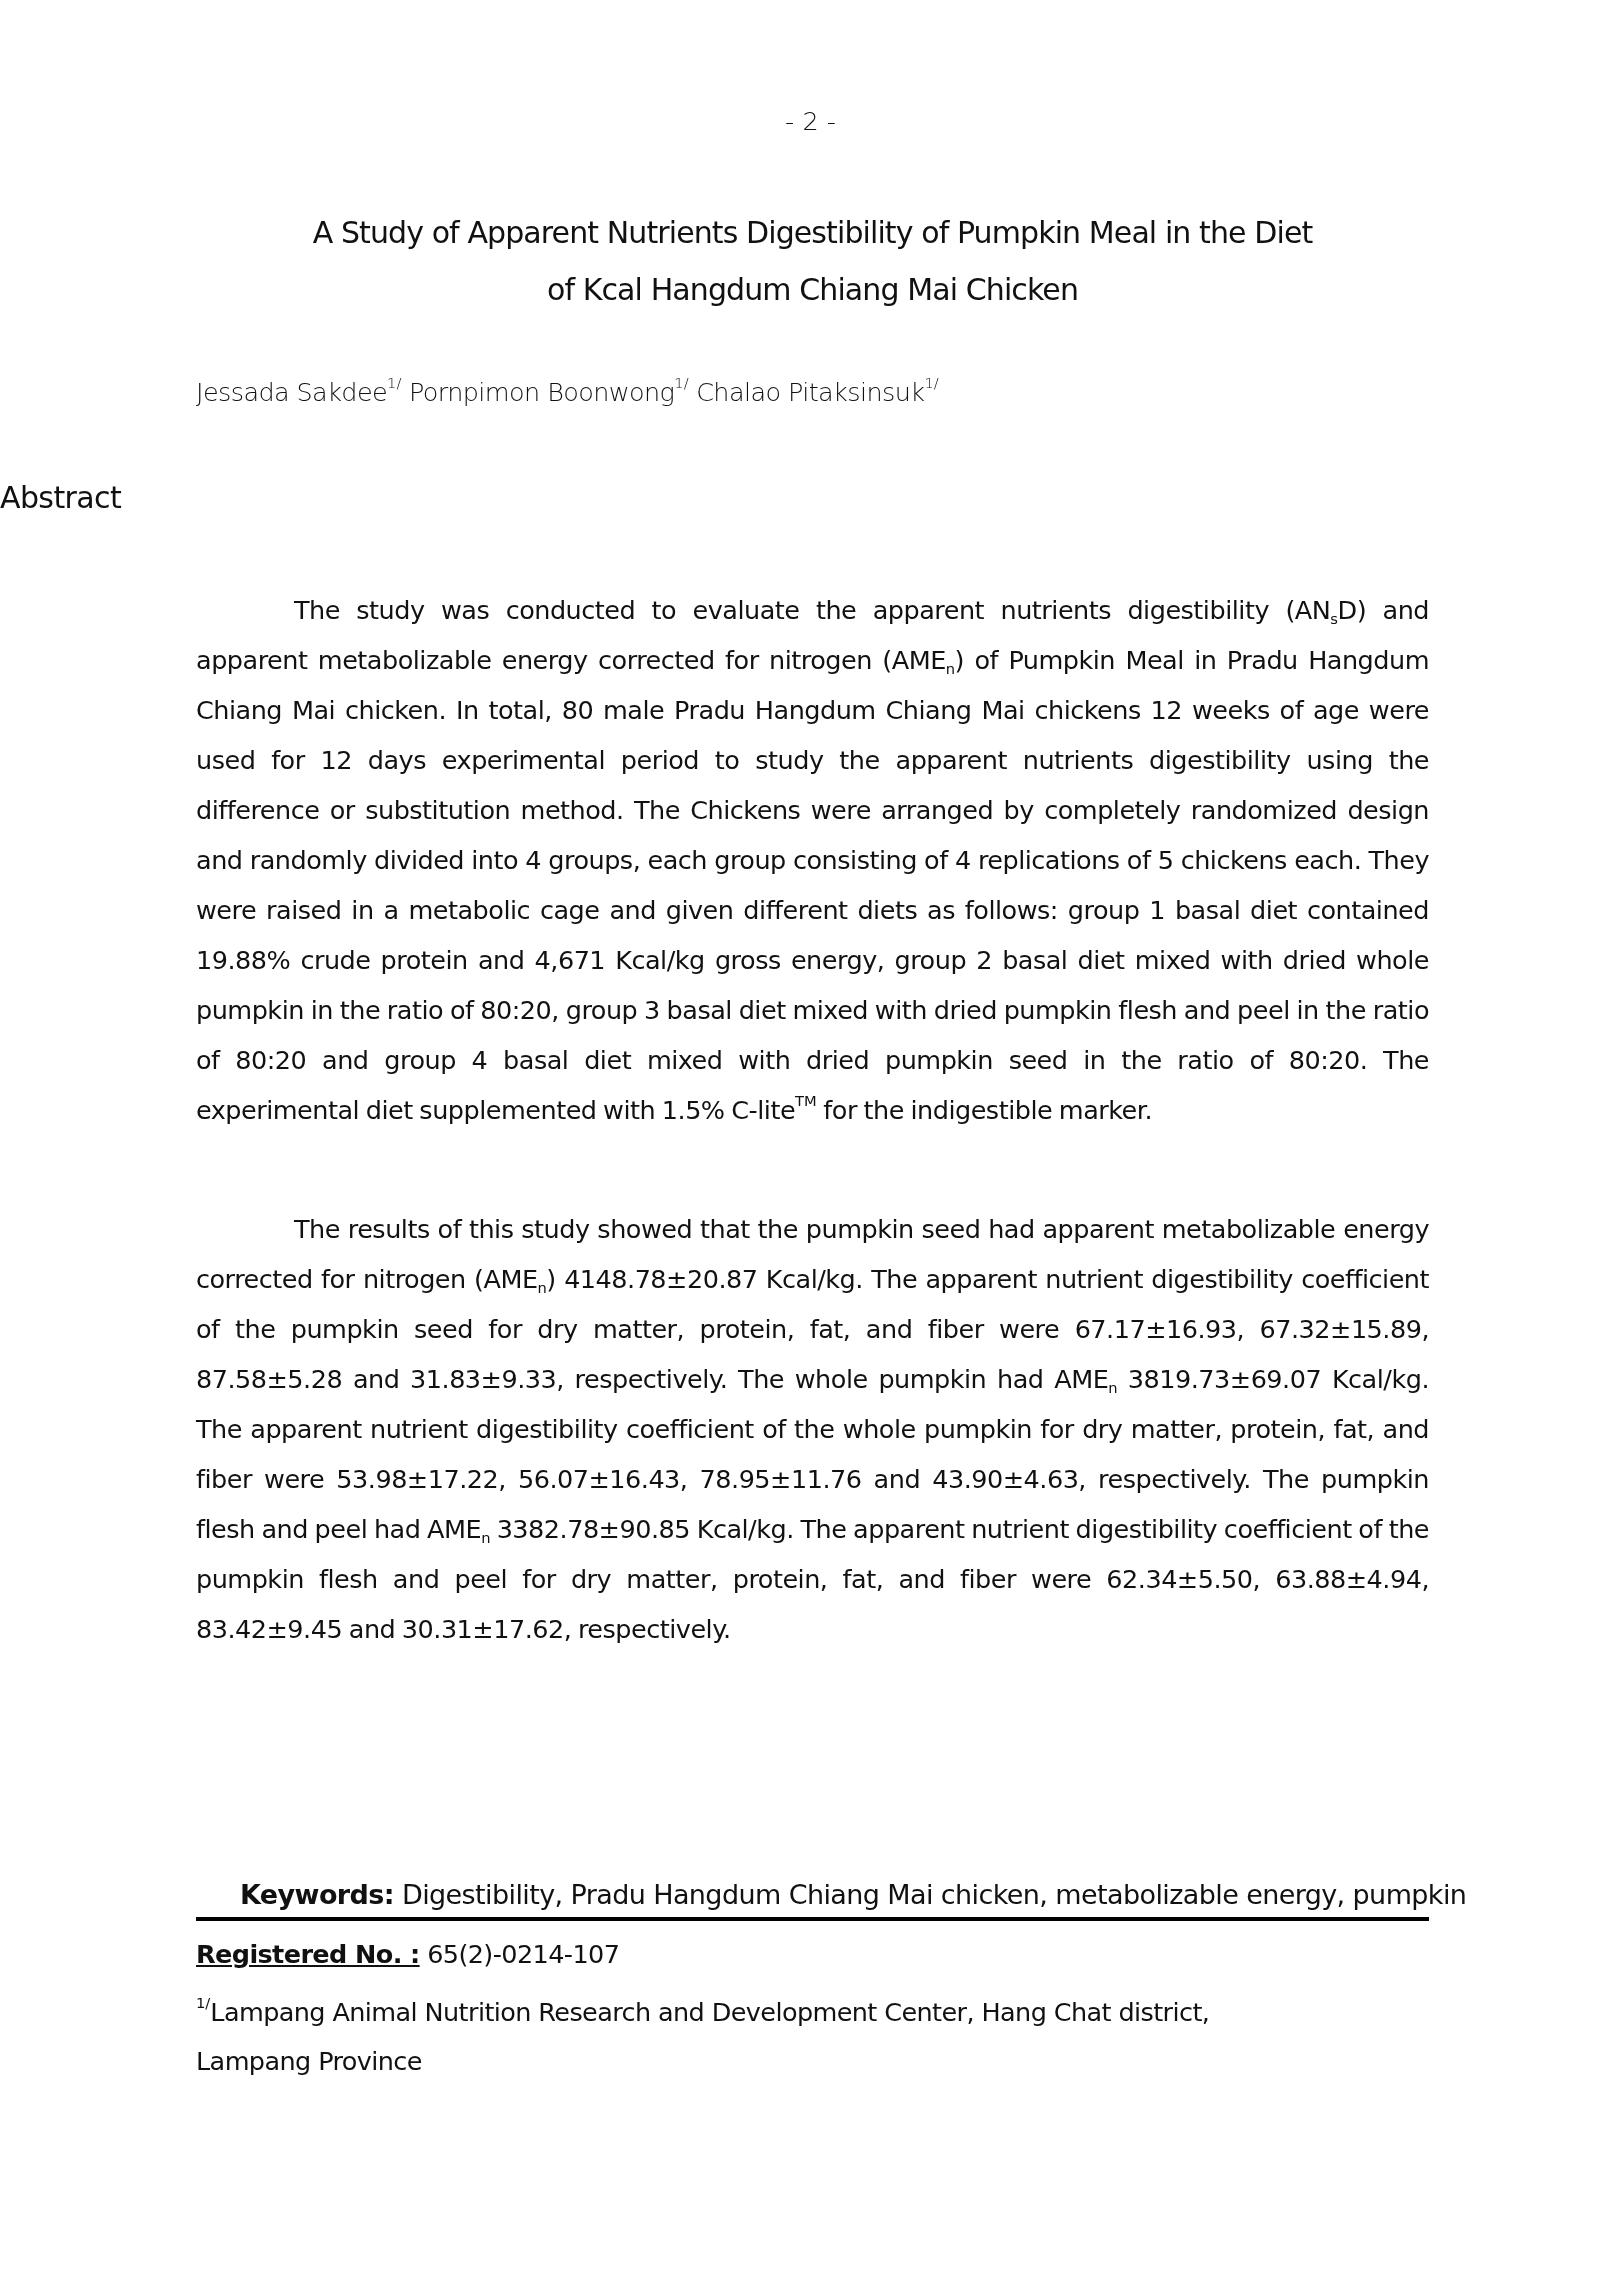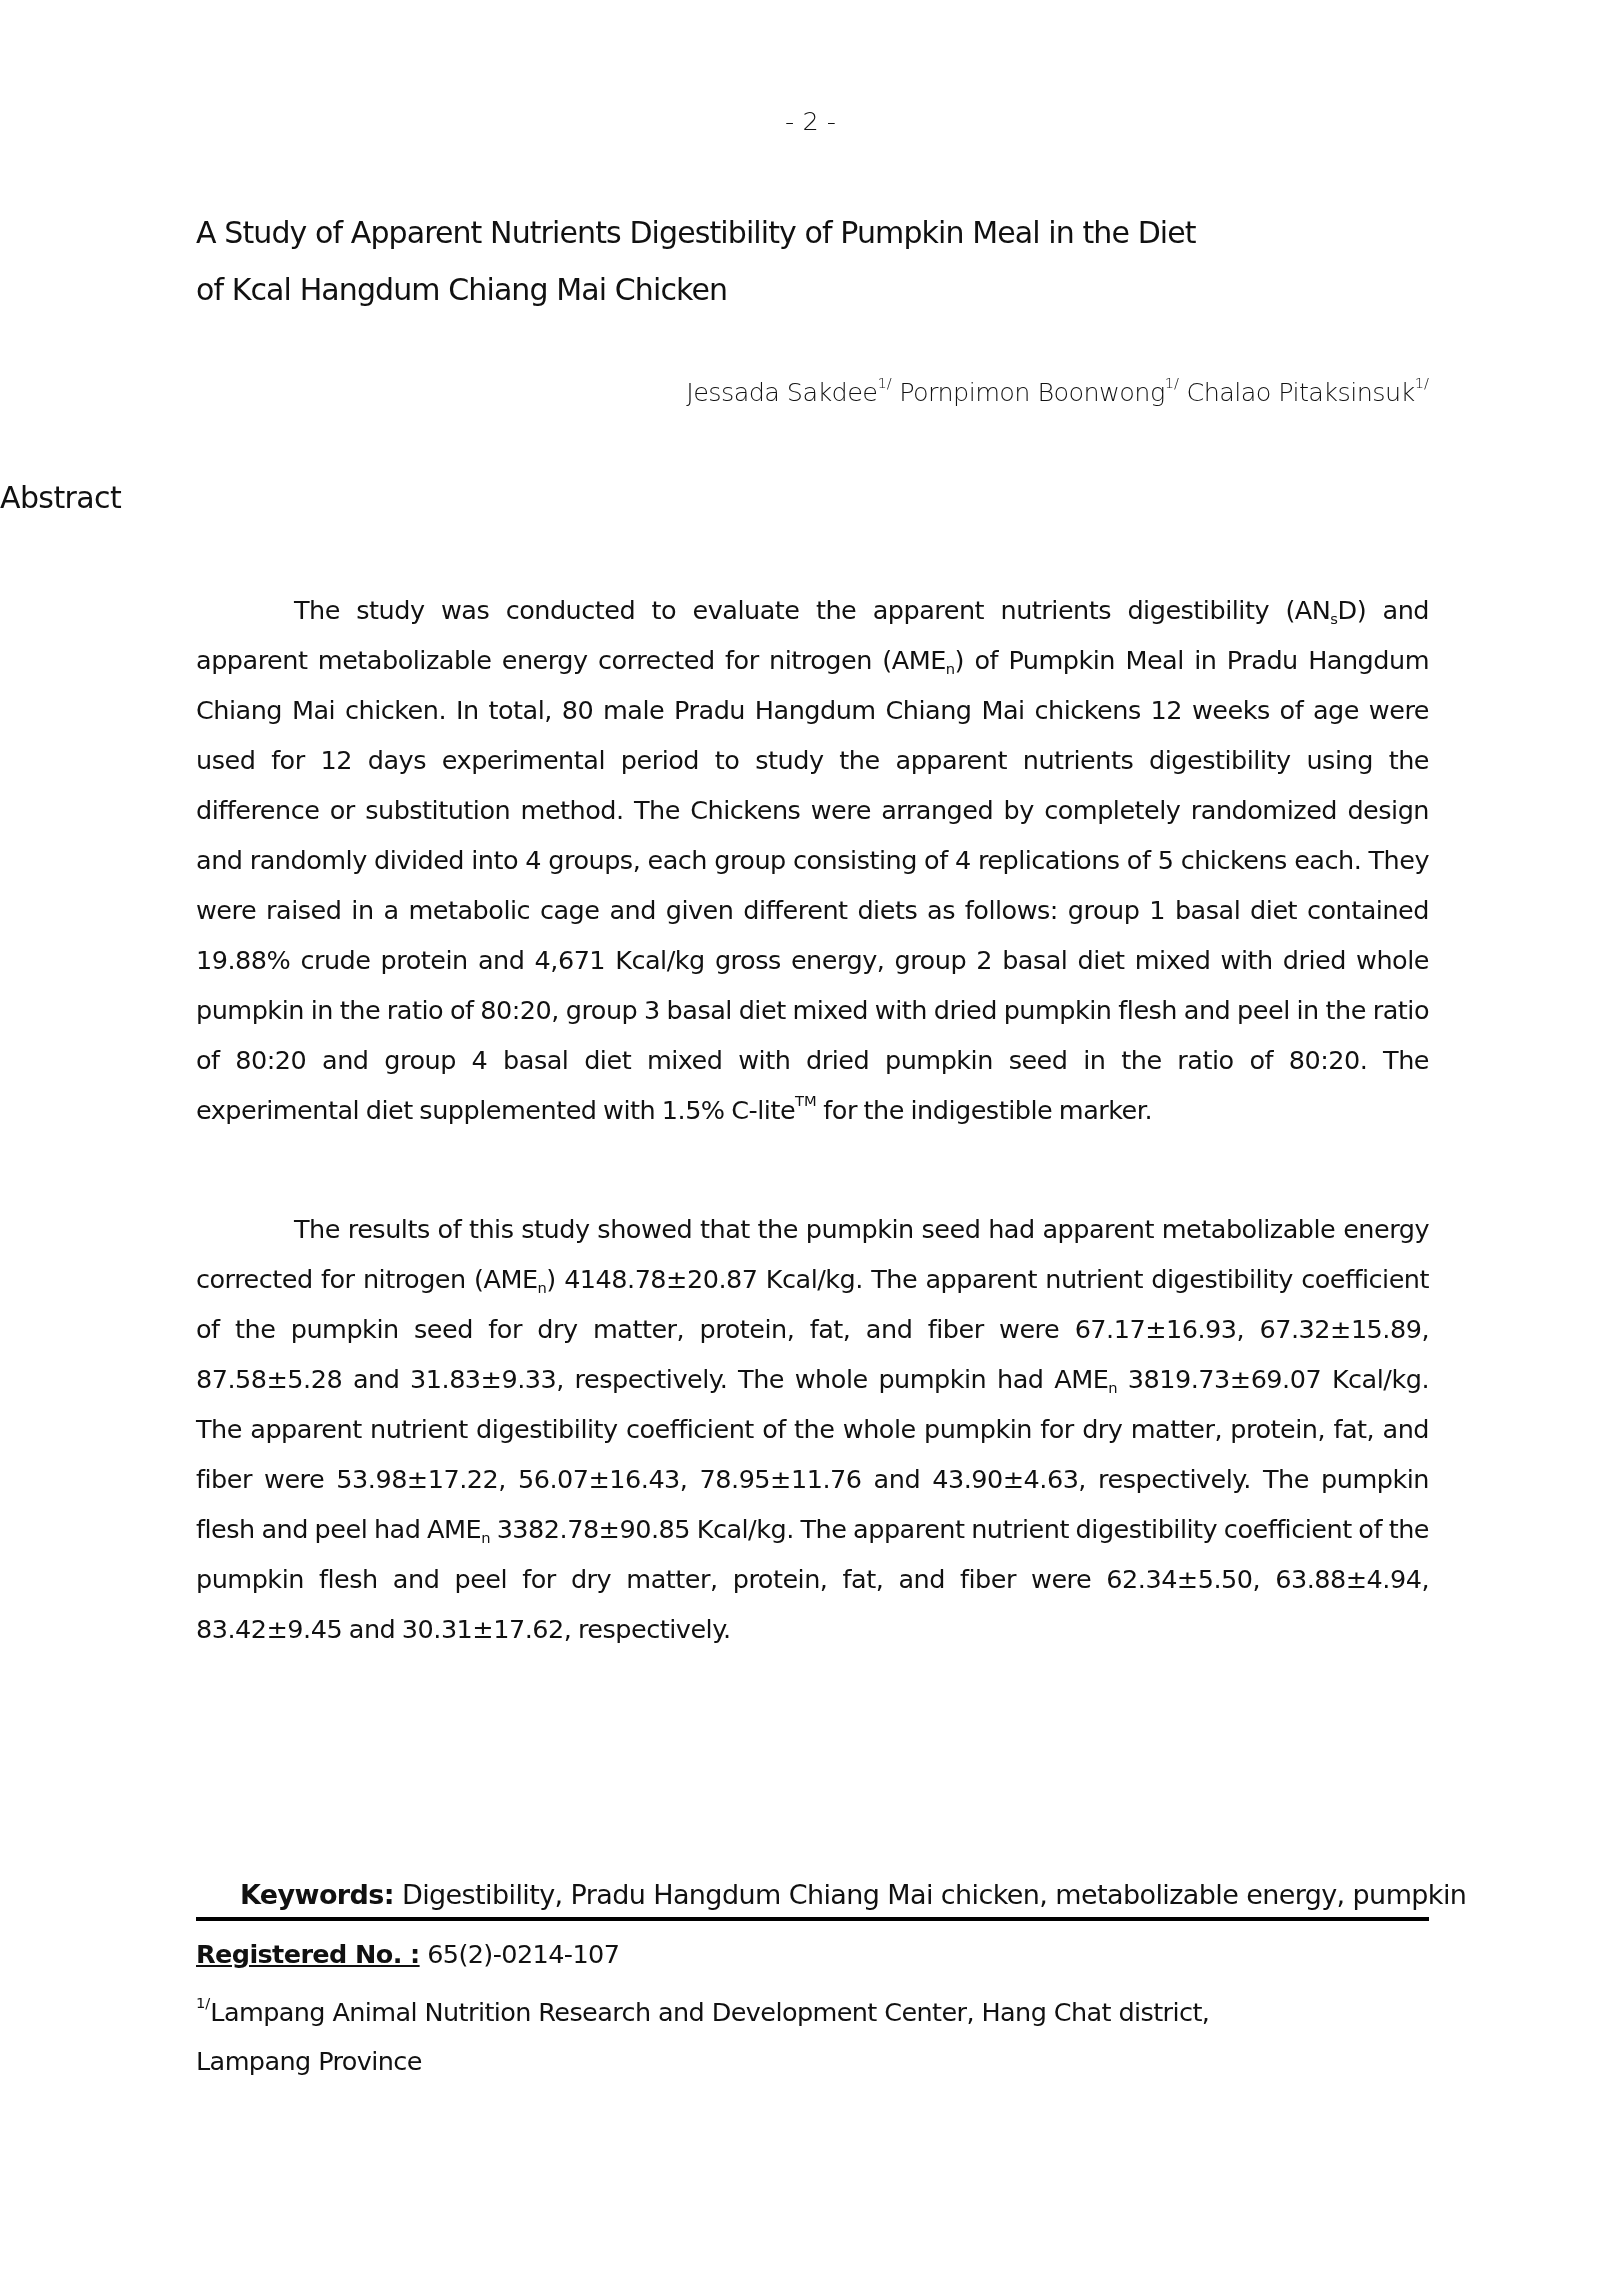--- a/index.html
+++ b/index.html
@@ -1,24 +1,24 @@
 <!DOCTYPE html>
 <html><head>
 <meta charset="utf-8">
 <style>
   html, body { margin: 0; padding: 0; background: #ffffff; }
   body { width: 1621px; height: 2293px; position: relative; overflow: hidden;
          font-family: "DejaVu Sans", sans-serif; color: #111111; }
   .page-num { position: absolute; top: 106px; left: 0; width: 1621px; text-align: center;
               font-size: 25.5px; font-weight: 300; }
-  .title { position: absolute; top: 204px; left: 196px; width: 1233px; 
+  .title { position: absolute; top: 204px; left: 196px; width: 1233px; text-align: center;
            font-size: 30px; line-height: 57px; font-family: "DejaVu Sans", sans-serif;
            letter-spacing: -0.9px; }
   .title span { display: block; }
-  .authors { position: absolute; top: 377px; left: 196px; width: 1233px; text-align: right;
+  .authors { position: absolute; top: 377px; left: 196px; width: 1233px; text-align: left;
              font-size: 25.5px; letter-spacing: -0.6px; font-weight: 300; }
   sup { font-size: 14.7px; vertical-align: 12.7px; line-height: 0; letter-spacing: 0; }
   sub { font-size: 14.7px; vertical-align: -4.9px; line-height: 0; }
   .abstract-h { position: absolute; top: 480px; left: 0; width: 1621px; text-align: left;
                 font-size: 30px; letter-spacing: -0.6px; }
   .body { position: absolute; left: 196px; width: 1233px; font-size: 25.5px; line-height: 50px;
           text-align: justify; letter-spacing: -0.5px; word-spacing: -1px; }
   .body p { margin: 0; text-indent: 98px; }
   .p1 { top: 585px; }
   .p2 { top: 1204px; }

